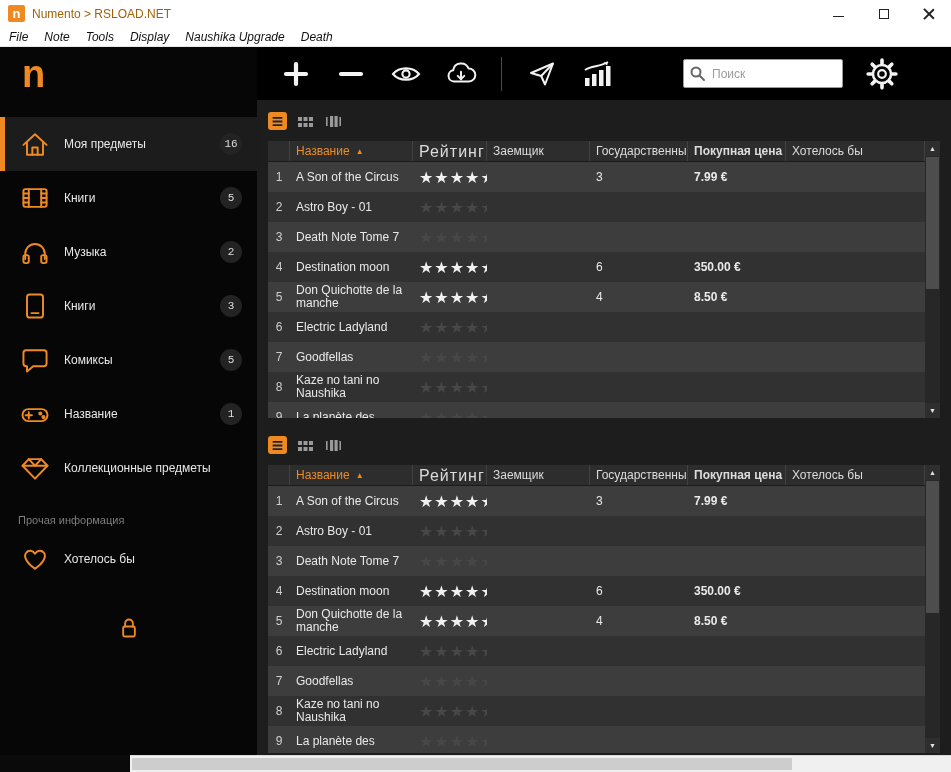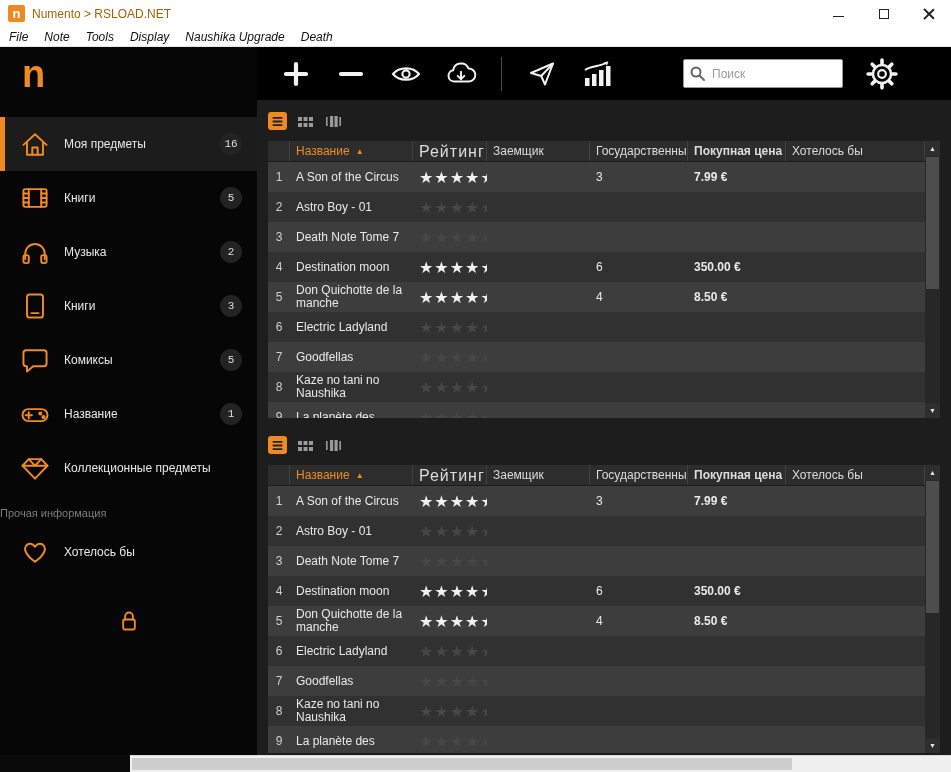--- a/index.html
+++ b/index.html
@@ -32,21 +32,21 @@
   .sidebar { width: 257px; flex-shrink: 0; background: #060606; display: flex; flex-direction: column; }
   .side-logo { color: #ef8a23; font-size: 38px; font-weight: bold; line-height: 1; padding: 8px 0 0 22px; height: 62px; }
   .side-nav { margin-top: 8px; }
   .side-item { height: 54px; display: flex; align-items: center; padding-left: 18px; cursor: default; position: relative; }
   .side-item.selected { background: #1c1c1c; }
   .side-item.selected:before { content: ""; position: absolute; left: 0; top: 0; bottom: 0; width: 5px; background: #ef8a23; }
   .side-icon { width: 34px; height: 34px; display: flex; align-items: center; justify-content: center; flex-shrink: 0; }
   .side-label { color: #e8e8e8; font-size: 12px; margin-left: 12px; white-space: nowrap; }
   .badge { margin-left: auto; margin-right: 15px; min-width: 22px; height: 22px; border-radius: 50%;
     background: #232323; color: #dedede; font-size: 11px; display: flex; align-items: center; justify-content: center; font-family: Liberation Mono, monospace; }
-  .side-section { color: #7d7d7d; font-size: 11px; margin-top: 12px; }
+  .side-section { color: #7d7d7d; font-size: 11px; padding-left: 18px; margin-top: 19px; }
   .side-secondary .side-item { height: 58px; }
   .side-secondary { margin-top: 4px; }
   .side-lock { margin-top: 26px; display: flex; justify-content: center; }
 
   
   .content { flex: 1; min-width: 0; display: flex; flex-direction: column; background: #1d1d1d; }
 
   
   .toolbar { height: 53px; background: #000; display: flex; align-items: center; padding-left: 24px; flex-shrink: 0; }
   .tool-btn { width: 30px; height: 30px; display: flex; align-items: center; justify-content: center; margin-right: 25px; cursor: default; }

